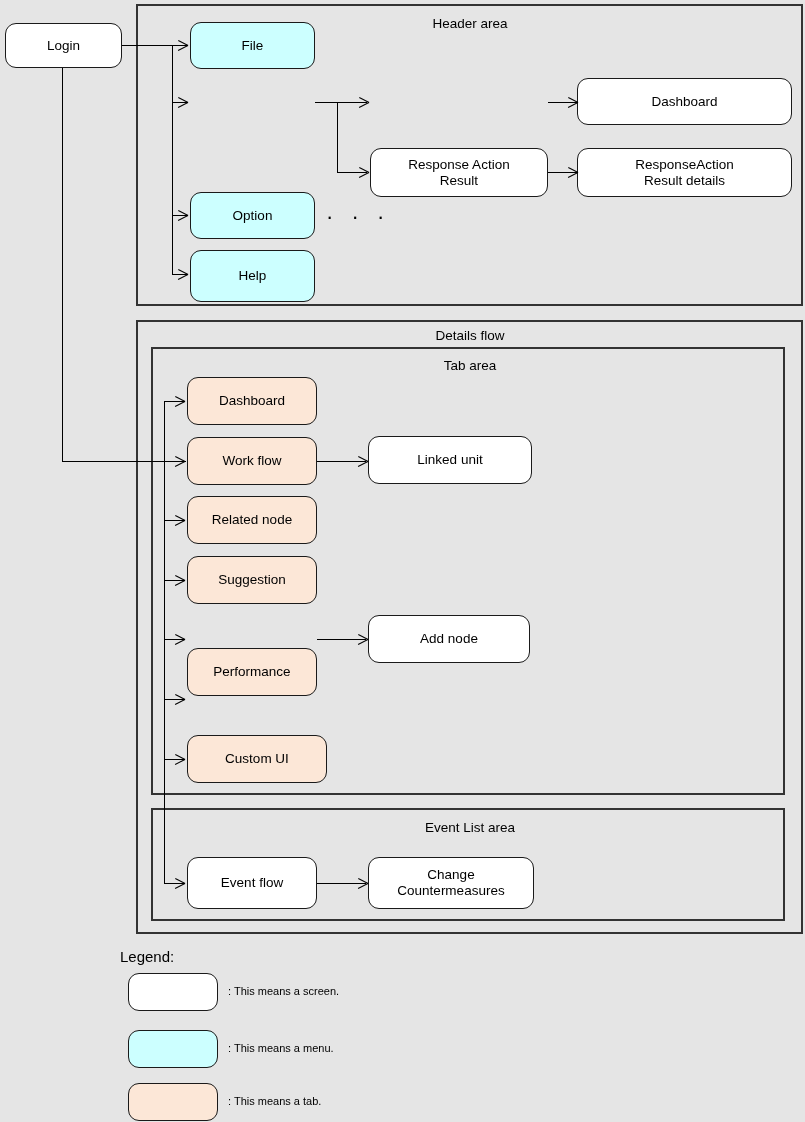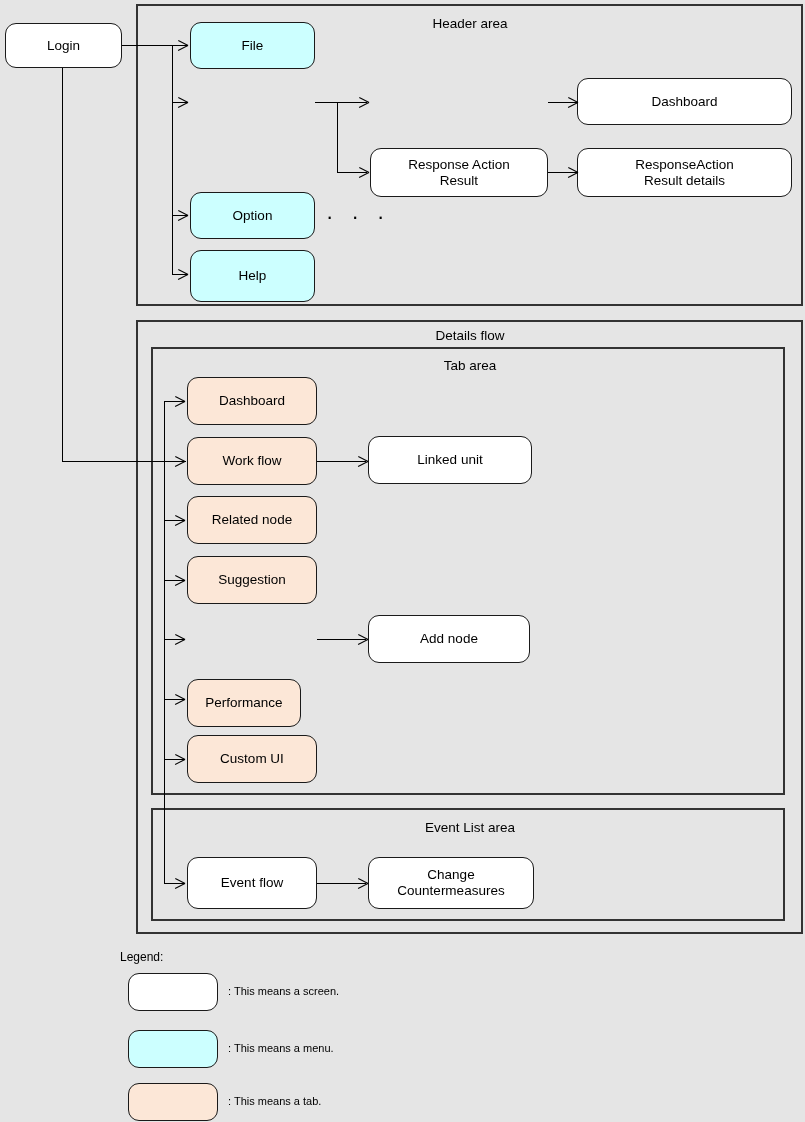--- a/index.html
+++ b/index.html
@@ -86,21 +86,21 @@
     font-size: 22px;
     letter-spacing: 6px;
     line-height: 10px;
     color: #000000;
     user-select: none;
   }
 
   
   .legend-title {
     position: absolute;
-    font-size: 12px;
+    font-size: 15px;
     line-height: 16px;
   }
   .legend-swatch {
     position: absolute;
     box-sizing: border-box;
     width: 90px;
     height: 38px;
     border: 1.6px solid #1a1a1a;
     border-radius: 11px;
   }
@@ -199,22 +199,22 @@
       <i class="a"></i>
       <i class="b"></i>
     </div>
 
   <div class="v-line" style="left:164px; top:401px; height:482px;"></div>
 
   <div class="node tab" style="left:187px; top:377px; width:130px; height:48px;">Dashboard</div>
   <div class="node tab" style="left:187px; top:437px; width:130px; height:48px;">Work flow</div>
   <div class="node tab" style="left:187px; top:496px; width:130px; height:48px;">Related node</div>
   <div class="node tab" style="left:187px; top:556px; width:130px; height:48px;">Suggestion</div>
-  <div class="node tab" style="left:187px; top:679px; width:114px; height:48px;">Performance</div>
-  <div class="node tab" style="left:187px; top:735px; width:130px; height:48px;">Custom UI</div>
+  <div class="node tab" style="left:187px; top:648px; width:130px; height:48px;">Performance</div>
+  <div class="node tab" style="left:187px; top:735px; width:140px; height:48px;">Custom UI</div>
 
   <div class="h-line" style="left:164px; top:401px; width:21px;"></div>
   <div class="arrow-head" style="left:174px; top:401px;">
       <i class="a"></i>
       <i class="b"></i>
     </div>
 
   <div class="h-line" style="left:164px; top:461px; width:21px;"></div>
   <div class="arrow-head" style="left:174px; top:461px;">
       <i class="a"></i>

